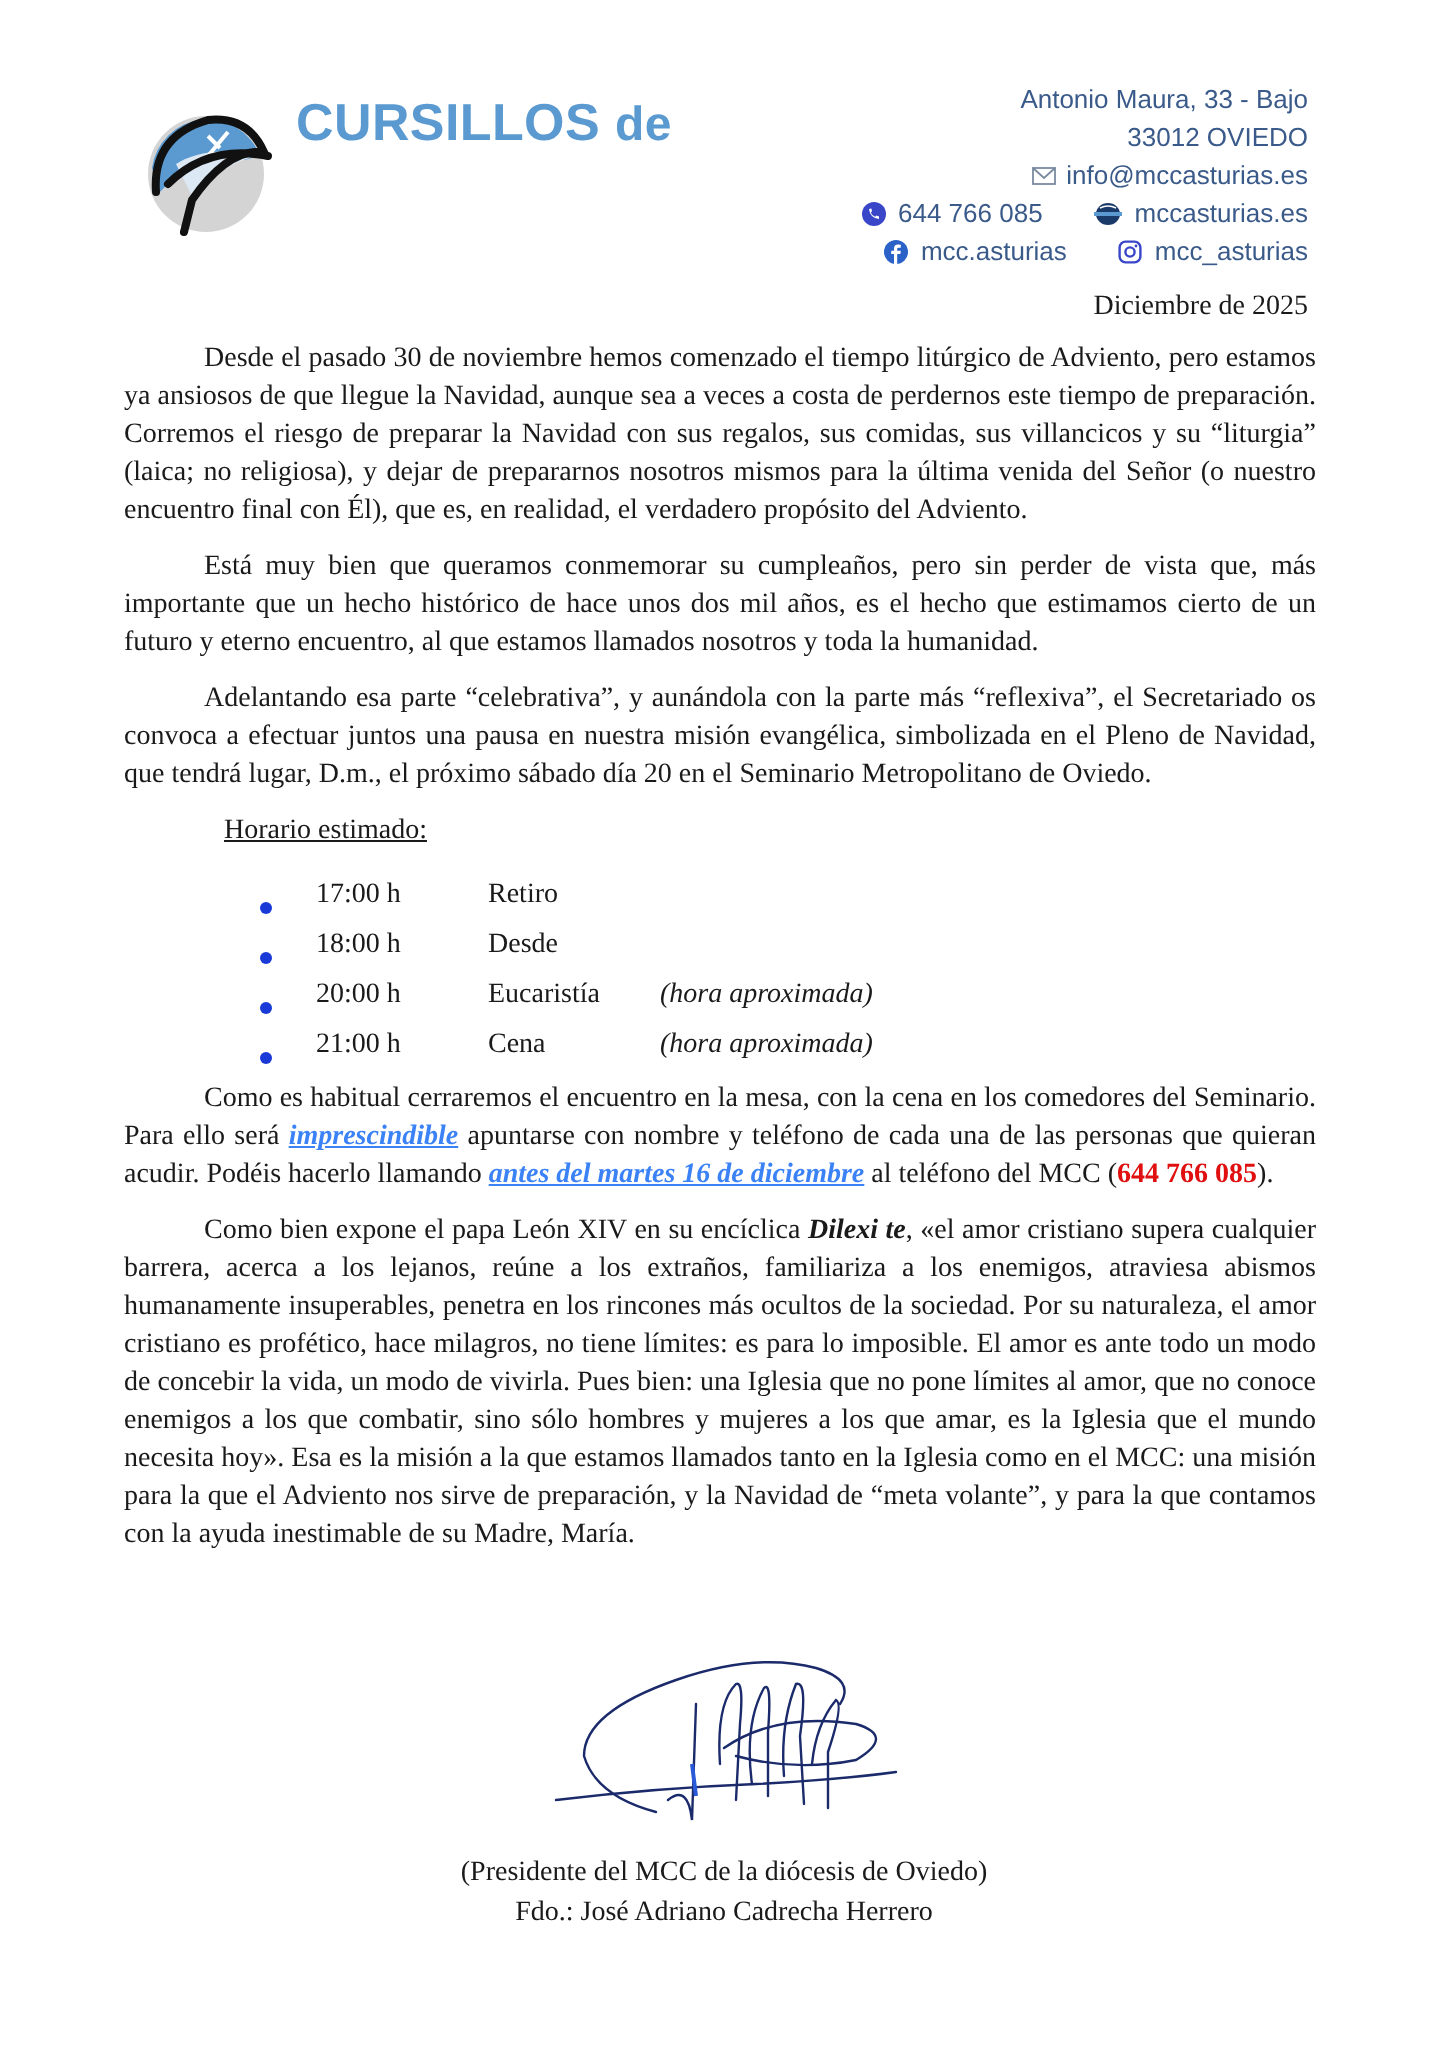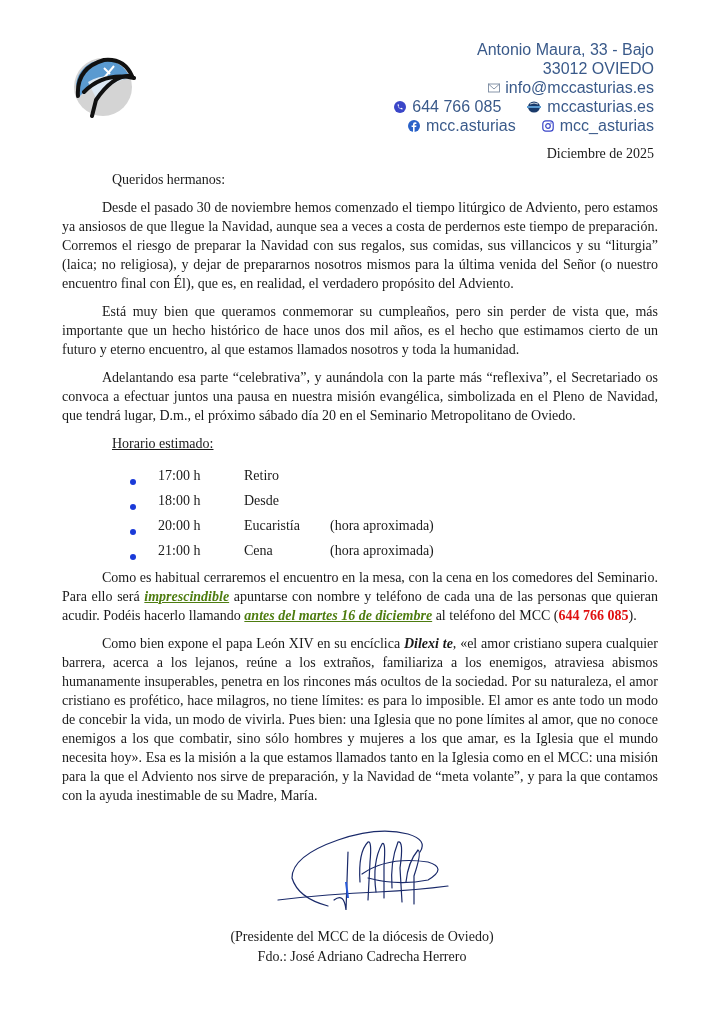--- a/index.html
+++ b/index.html
@@ -6,59 +6,60 @@
   body { width: 724px; height: 1024px; position: relative; overflow: hidden; font-family: "Liberation Serif", serif; color: #1a1a1a; }
 
   .logo { position: absolute; left: 70px; top: 50px; width: 290px; height: 75px; }
   .logo-mark { position: absolute; left: 0; top: 2px; width: 66px; height: 66px; }
   .logo-text { position: absolute; left: 78px; top: 0; color: #5a9ad0; font-family: "Liberation Sans", sans-serif; font-weight: bold; line-height: 22px; }
   .logo-line1 { font-size: 26px; letter-spacing: 0.2px; display: block; height: 24px; }
   .logo-line1 .de { font-size: 24px; }
   .logo-line2 { font-size: 26px; display: block; height: 24px; }
   .logo-line3 { font-size: 16px; font-weight: normal; letter-spacing: 1.5px; display: block; margin-top: 6px; }
 
-  .contact { position: absolute; right: 70px; top: 40px; width: 260px; text-align: right; font-family: "Liberation Sans", sans-serif; font-size: 16px; color: #3a5a8a; line-height: 19px; }
+  .contact { position: absolute; right: 70px; top: 40px; width: 260px; text-align: right; font-family: "Liberation Sans", sans-serif; font-size: 13px; color: #3a5a8a; line-height: 19px; }
   .contact .row { display: flex; justify-content: flex-end; align-items: center; gap: 5px; }
   .contact .pair { display: flex; justify-content: flex-end; align-items: center; }
   .contact .pair .cell { display: flex; align-items: center; gap: 6px; }
   .contact .pair .cell.first { margin-right: 26px; }
   .ico { display: inline-block; width: 12px; height: 12px; }
 
   .date { position: absolute; right: 70px; top: 146px; font-size: 14px; }
 
   .letter { position: absolute; left: 62px; top: 170px; width: 596px; font-size: 14px; line-height: 19px; text-align: justify; }
   .letter p { margin: 0 0 9px 0; text-indent: 40px; }
   .letter .greet { margin: 0 0 9px 0; text-indent: 0; padding-left: 50px; }
   .horario-title { padding-left: 50px; margin: 0 0 7px 0; text-decoration: underline; }
   .schedule { list-style: none; padding: 0; margin: 0 0 8px 0; }
   .schedule li { height: 25px; display: flex; align-items: flex-end; }
   .bullet { width: 6px; height: 6px; border-radius: 50%; background: #1a3ad8; margin-left: 68px; margin-right: 22px; }
   .time { width: 86px; }
   .activity { width: 86px; }
-  .note { }
-  .link-em { color: #4d7c0f; font-weight: bold; font-style: italic; text-decoration: underline; }
+  .note { font-style: italic; }
+  .link-em { color: #3b82f6; font-weight: bold; font-style: italic; text-decoration: underline; }
   .phone-red { color: #e01010; font-weight: bold; }
   .bold-italic { font-weight: bold; font-style: italic; }
 
   .signature { position: absolute; left: 268px; top: 822px; width: 190px; height: 92px; }
   .sign-name { position: absolute; left: 0; width: 724px; top: 927px; text-align: center; font-size: 14px; line-height: 20px; }
 </style>
 </head>
 <body>
 
 <div class="logo">
   <svg class="logo-mark" viewBox="0 0 66 66">
     <circle cx="33" cy="35" r="29" fill="#d4d4d4"></circle>
     <path d="M6 32 A28 28 0 0 1 60 26 L52 28 Q30 22 10 44 Z" fill="#5a9ad0"></path>
     <path d="M18 30 Q34 20 60 26 Q44 28 26 46 Z" fill="#dce8f3"></path>
     <path d="M34 16 L40 22 M44 14 L34 26" stroke="#ffffff" stroke-width="2"></path>
     <path d="M8 44 Q6 16 34 8 Q54 6 62 24 Q44 22 26 48 L22 64" fill="none" stroke="#111" stroke-width="4" stroke-linecap="round"></path>
     <path d="M14 40 Q34 20 64 26" fill="none" stroke="#111" stroke-width="4" stroke-linecap="round"></path>
   </svg>
   <div class="logo-text">
+    <span class="logo-line1"><span>CURSILLOS</span> <span class="de">de</span></span>
   </div>
 </div>
 
 <div class="contact">
   <div class="row">Antonio Maura, 33 - Bajo</div>
   <div class="row">33012 OVIEDO</div>
   <div class="row">
     <svg class="ico" viewBox="0 0 12 12">
         <rect x="0.5" y="2" width="11" height="8" fill="none" stroke="#7a8aa0" stroke-width="0.9"></rect>
         <path d="M0.5 2 L6 7 L11.5 2" fill="none" stroke="#7a8aa0" stroke-width="0.9"></path>
@@ -97,21 +98,20 @@
           <circle cx="9" cy="3" r="0.7" fill="#3a46c8"></circle>
         </svg>
       <span>mcc_asturias</span>
     </div>
   </div>
 </div>
 
 <div class="date">Diciembre de 2025</div>
 
 <div class="letter">
-  <p class="greet">Queridos hermanos:</p>
   <p>Desde el pasado 30 de noviembre hemos comenzado el tiempo litúrgico de Adviento, pero estamos ya ansiosos de que llegue la Navidad, aunque sea a veces a costa de perdernos este tiempo de preparación. Corremos el riesgo de preparar la Navidad con sus regalos, sus comidas, sus villancicos y su “liturgia” (laica; no religiosa), y dejar de prepararnos nosotros mismos para la última venida del Señor (o nuestro encuentro final con Él), que es, en realidad, el verdadero propósito del Adviento.</p>
   <p>Está muy bien que queramos conmemorar su cumpleaños, pero sin perder de vista que, más importante que un hecho histórico de hace unos dos mil años, es el hecho que estimamos cierto de un futuro y eterno encuentro, al que estamos llamados nosotros y toda la humanidad.</p>
   <p>Adelantando esa parte “celebrativa”, y aunándola con la parte más “reflexiva”, el Secretariado os convoca a efectuar juntos una pausa en nuestra misión evangélica, simbolizada en el Pleno de Navidad, que tendrá lugar, D.m., el próximo sábado día 20 en el Seminario Metropolitano de Oviedo.</p>
 
   <div class="horario-title">Horario estimado:</div>
   <ul class="schedule">
     <li>
       <span class="bullet"></span>
       <span class="time">17:00 h</span>
       <span class="activity">Retiro</span>

